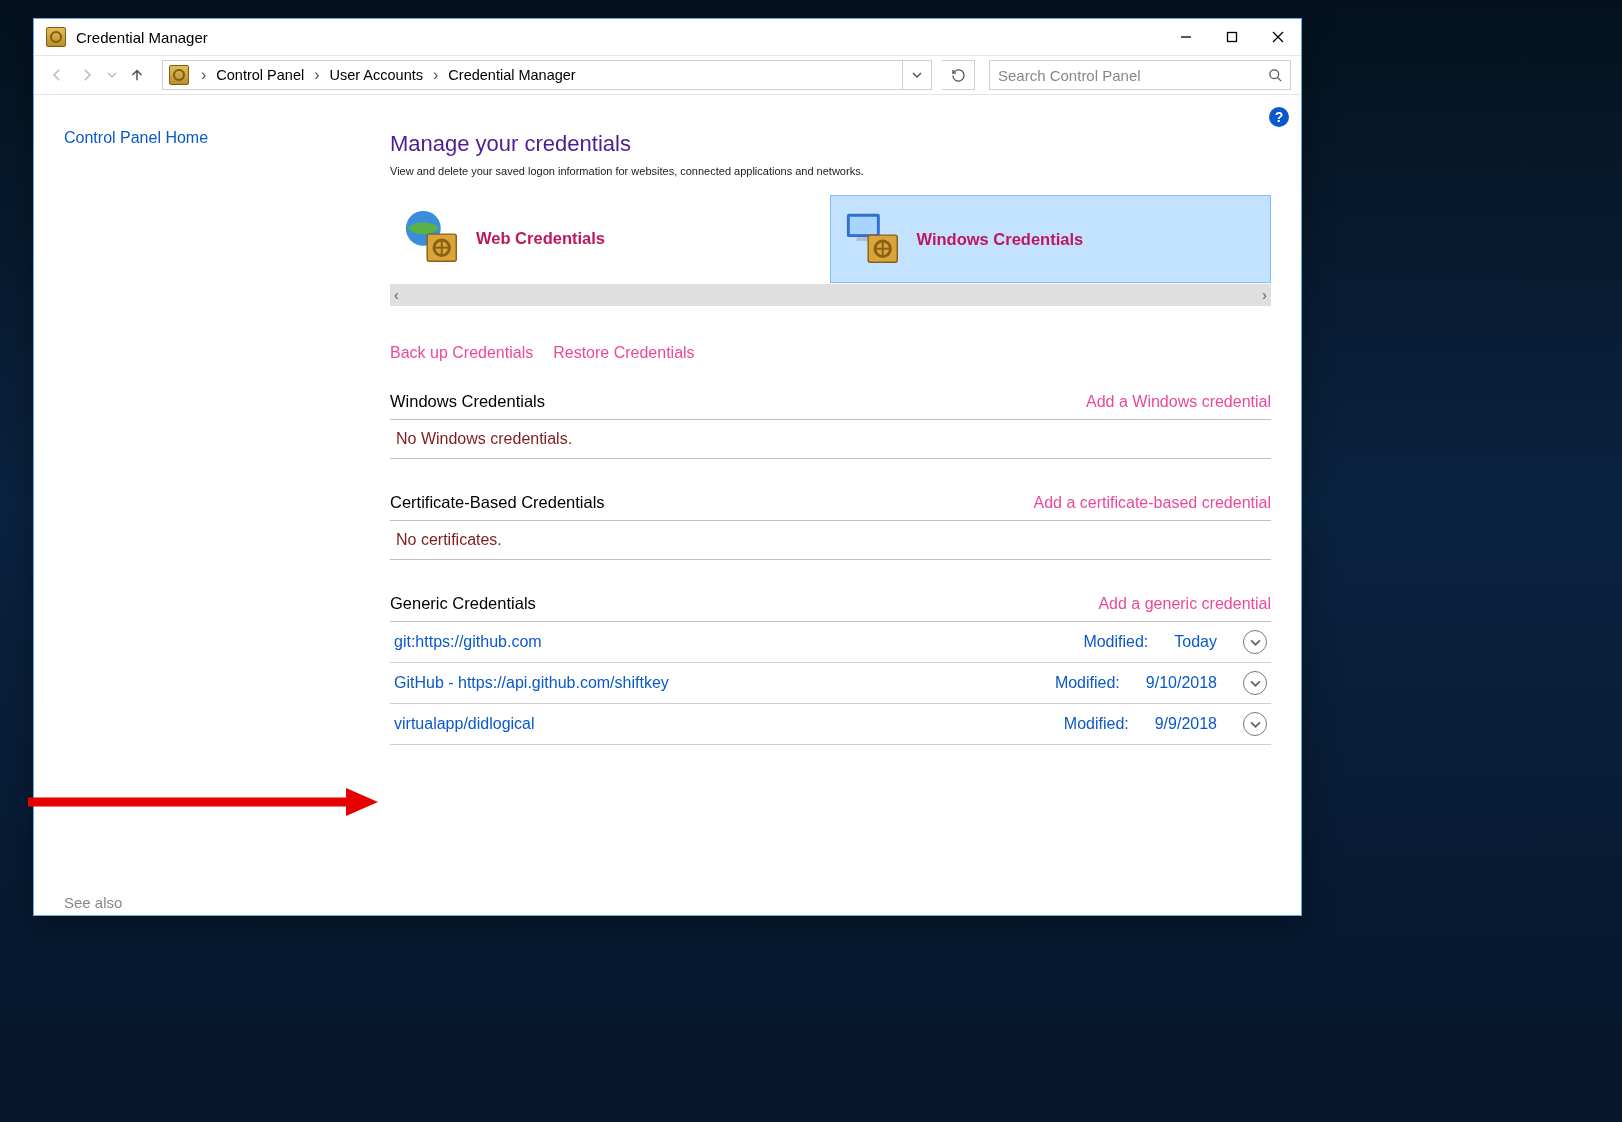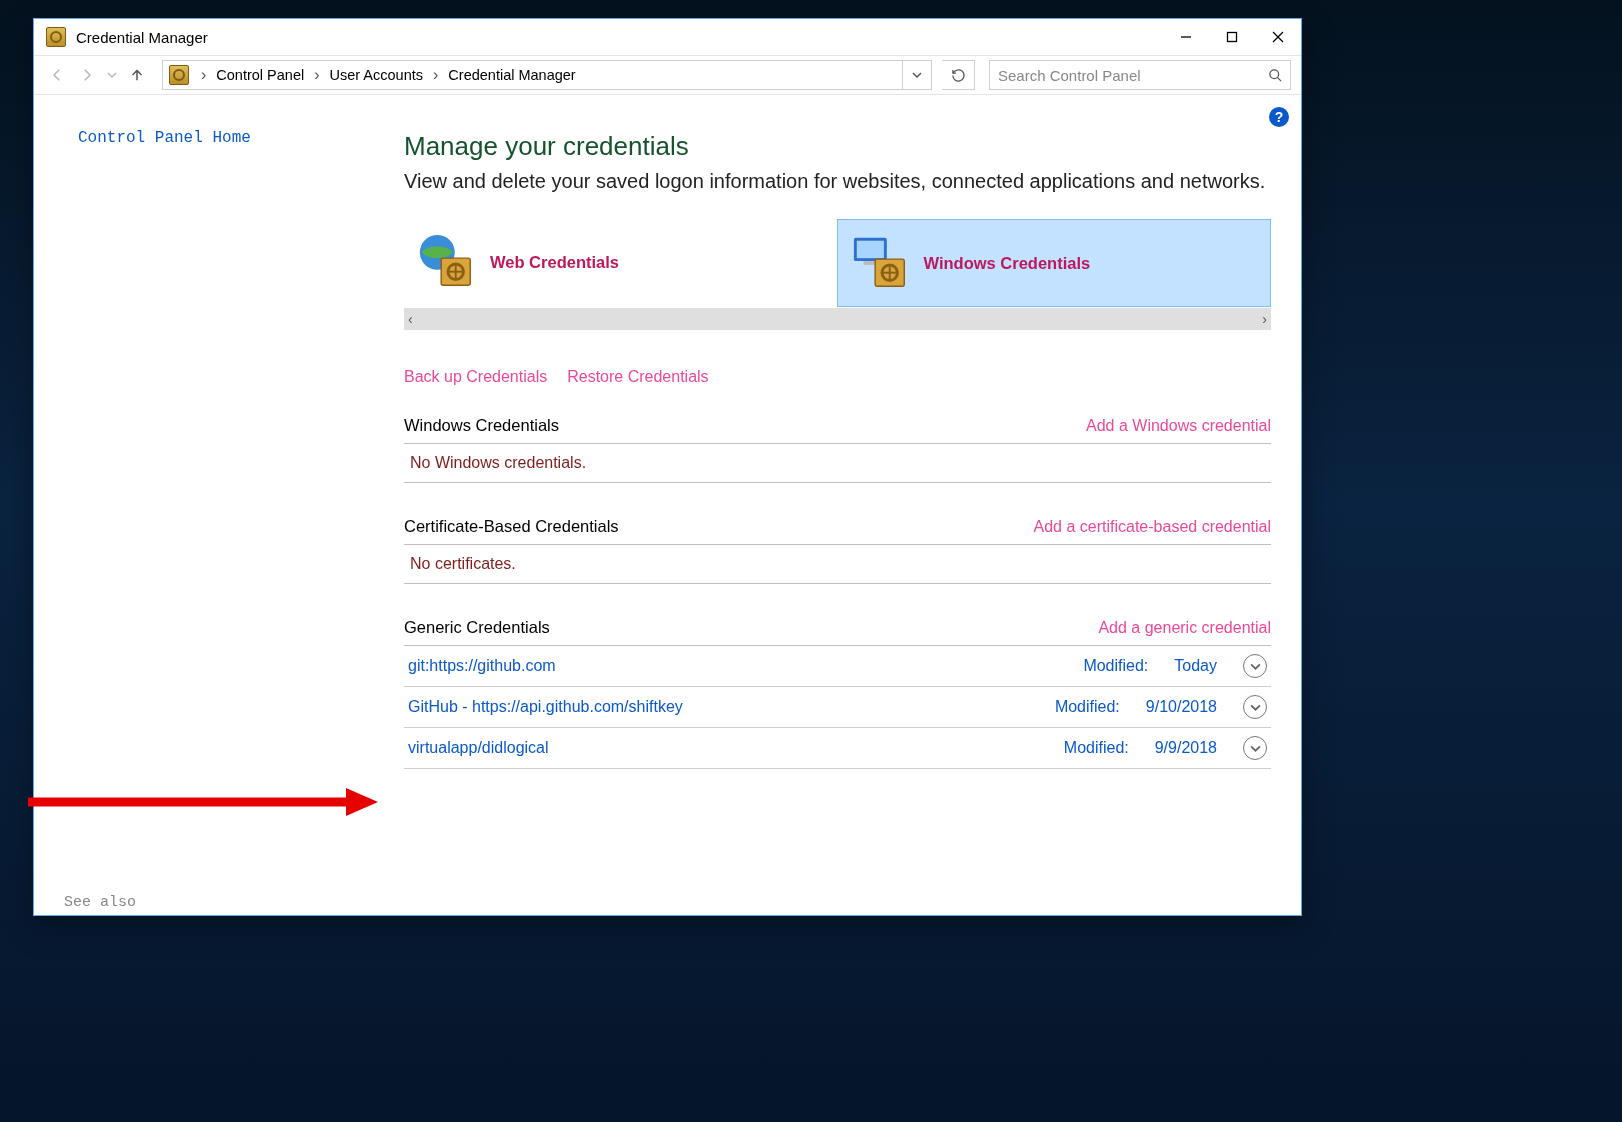--- a/index.html
+++ b/index.html
@@ -30,28 +30,28 @@
   .addr .drop, .refresh { width:28px; height:28px; display:flex; align-items:center; justify-content:center; color:#555; }
   .addr .drop { border-left:1px solid #cfcfcf; }
   .refresh { border:1px solid #cfcfcf; border-left:none; width:32px; height:28px; }
 
   .search { width:300px; height:28px; border:1px solid #cfcfcf; margin-left:10px; display:flex; align-items:center; }
   .search input { flex:1; border:none; outline:none; font-size:15px; padding:0 8px; color:#6d28d9; background:transparent; font-family:inherit;}
   .search input::placeholder { color:#888; }
   .search .sicon { width:30px; display:flex; align-items:center; justify-content:center; color:#555; }
 
   .body { flex:1; display:flex; overflow:hidden; position:relative; }
-  .sidebar { width:308px; padding:34px 18px 18px 44px; font-size:16px;font-family:Liberation Mono, monospace; }
+  .sidebar { width:308px; padding:34px 18px 18px 30px; font-size:16px; }
   .sidebar a.home { color:#0a58ca; text-decoration:none; }
   .sidebar .seealso { color:#888; font-size:15px; position:absolute; bottom:4px; left:30px;}
   .main { flex:1; padding:18px 30px 0 0; overflow:hidden; position:relative; }
   .help { position:absolute; right:12px; top:12px; width:20px; height:20px; border-radius:50%; background:#0a58ca; color:#fff; font-weight:700; font-size:14px; display:flex; align-items:center; justify-content:center; }
 
-  h1 { color:#14532d; font-size:26px; font-weight:400; margin:18px 0 8px 0; }
-  .desc { font-size:20px; color:#222; margin-bottom:26px; }
+  h1 { color:#4c1d95; font-size:22px; font-weight:400; margin:18px 0 8px 0; }
+  .desc { font-size:11px; color:#222; margin-bottom:18px; }
 
   .tiles { display:flex; gap:0; border:0; }
   .tile { flex:1; height:86px; display:flex; align-items:center; gap:12px; padding-left:12px; font-size:16.5px; font-weight:700; color:#be185d; }
   .tile .vicon { width:62px; height:62px; }
   .tile.sel { background:#c2e2ff; border:1px solid #7fbef4; }
   .tile:not(.sel){ }
   .hscroll { height:22px; background:#dfdfdf; display:flex; align-items:center; justify-content:space-between; padding:0 4px; color:#555; margin-top:1px;}
   .hscroll .chev { font-size:14px; }
 
   .links-row { margin:38px 0 22px 0; display:flex; gap:20px;}

